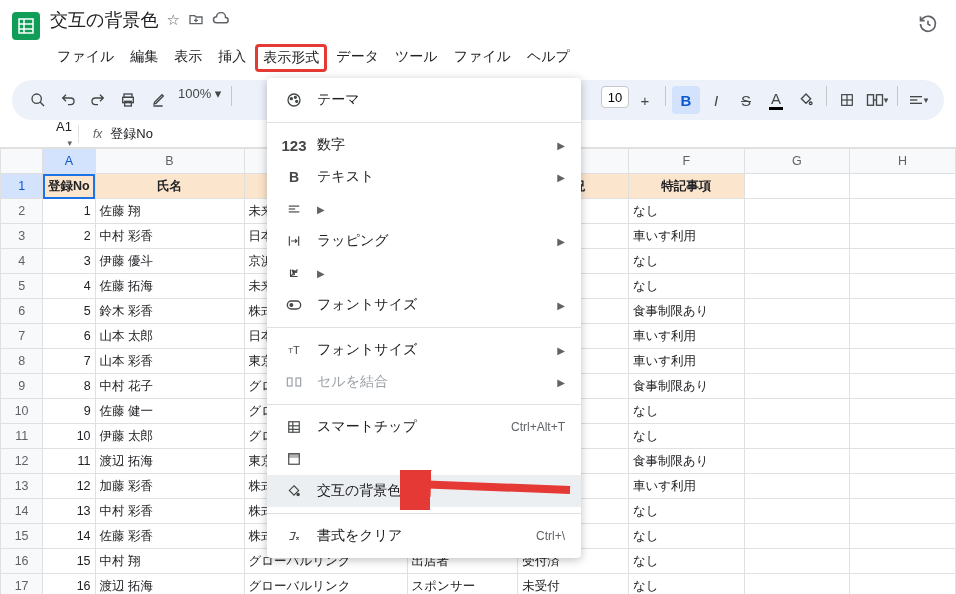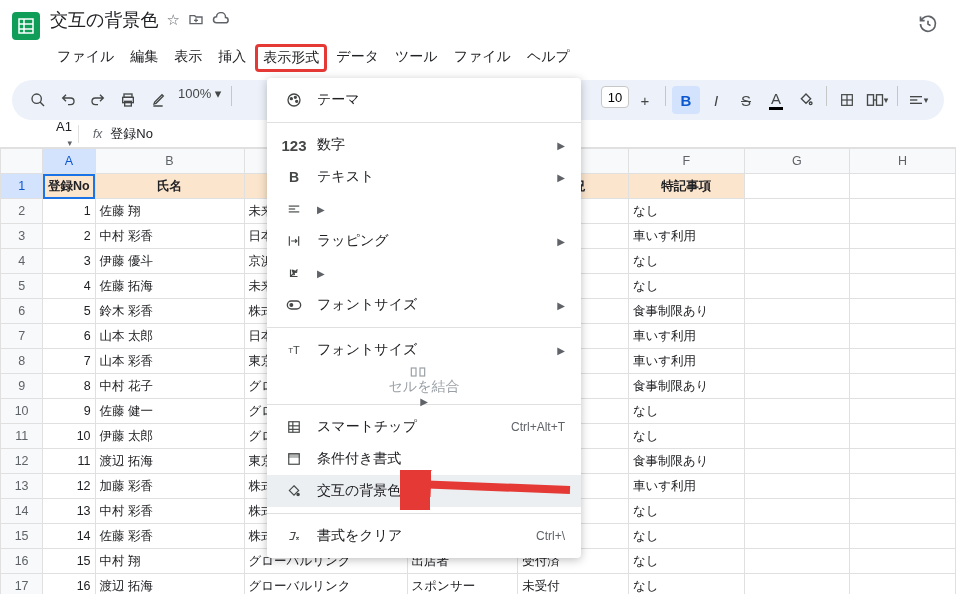--- a/index.html
+++ b/index.html
@@ -46,21 +46,21 @@
 
 
 .dropdown { position: absolute; top: 66px; left: 267px; width: 314px; background: #fff; border-radius: 4px; box-shadow: 0 2px 10px rgba(0,0,0,0.25); z-index: 100; padding: 6px 0; font-size: 14px; margin-top: 12px; }
 .dd-item { display: flex; align-items: center; height: 32px; padding: 0 16px; cursor: pointer; color: #202124; position: relative; }
 .dd-item:hover, .dd-item.hovered { background: #eceff1; }
 .dd-icon { width: 22px; margin-right: 12px; display: flex; align-items: center; justify-content: center; color: #444746; }
 .dd-label { flex: 1; }
 .dd-arrow { color: #5f6368; font-size: 10px; }
 .dd-shortcut { color: #5f6368; font-size: 12px; }
 .dd-sep { height: 1px; background: #e0e0e0; margin: 6px 0; }
-.dd-item.disabled { color: #9aa0a6; flex-direction: column; }
+.dd-item.disabled { color: #9aa0a6; }
 .dd-item.disabled .dd-icon { color: #9aa0a6; }
 
 
 .red-arrow { position: absolute; top: 470px; left: 400px; z-index: 200; pointer-events: none; }
 
 .col-A { width: 52px; }
 .col-B { width: 148px; }
 .col-C { width: 162px; }
 .col-D { width: 110px; }
 .col-E { width: 110px; }
@@ -508,21 +508,20 @@
     <span class="dd-label">スマートチップ</span>
     <span class="dd-shortcut">Ctrl+Alt+T</span>
   </div>
   <div class="dd-item">
     <span class="dd-icon">
         <svg width="14" height="14" viewBox="0 0 24 24" fill="none" stroke="currentColor" stroke-width="2">
           <rect x="3" y="3" width="18" height="18"></rect>
           <rect x="3" y="3" width="18" height="6" fill="currentColor" opacity="0.4"></rect>
         </svg>
       </span>
-    <span class="dd-label">条件付き書式</span>
   </div>
   <div class="dd-item hovered">
     <span class="dd-icon">
         <svg width="14" height="14" viewBox="0 0 24 24" fill="none" stroke="currentColor" stroke-width="2">
           <path d="M12 3 L20 11 L12 19 L4 11 Z"></path>
           <circle cx="19" cy="18" r="2" fill="currentColor"></circle>
         </svg>
       </span>
     <span class="dd-label">交互の背景色</span>
   </div>

